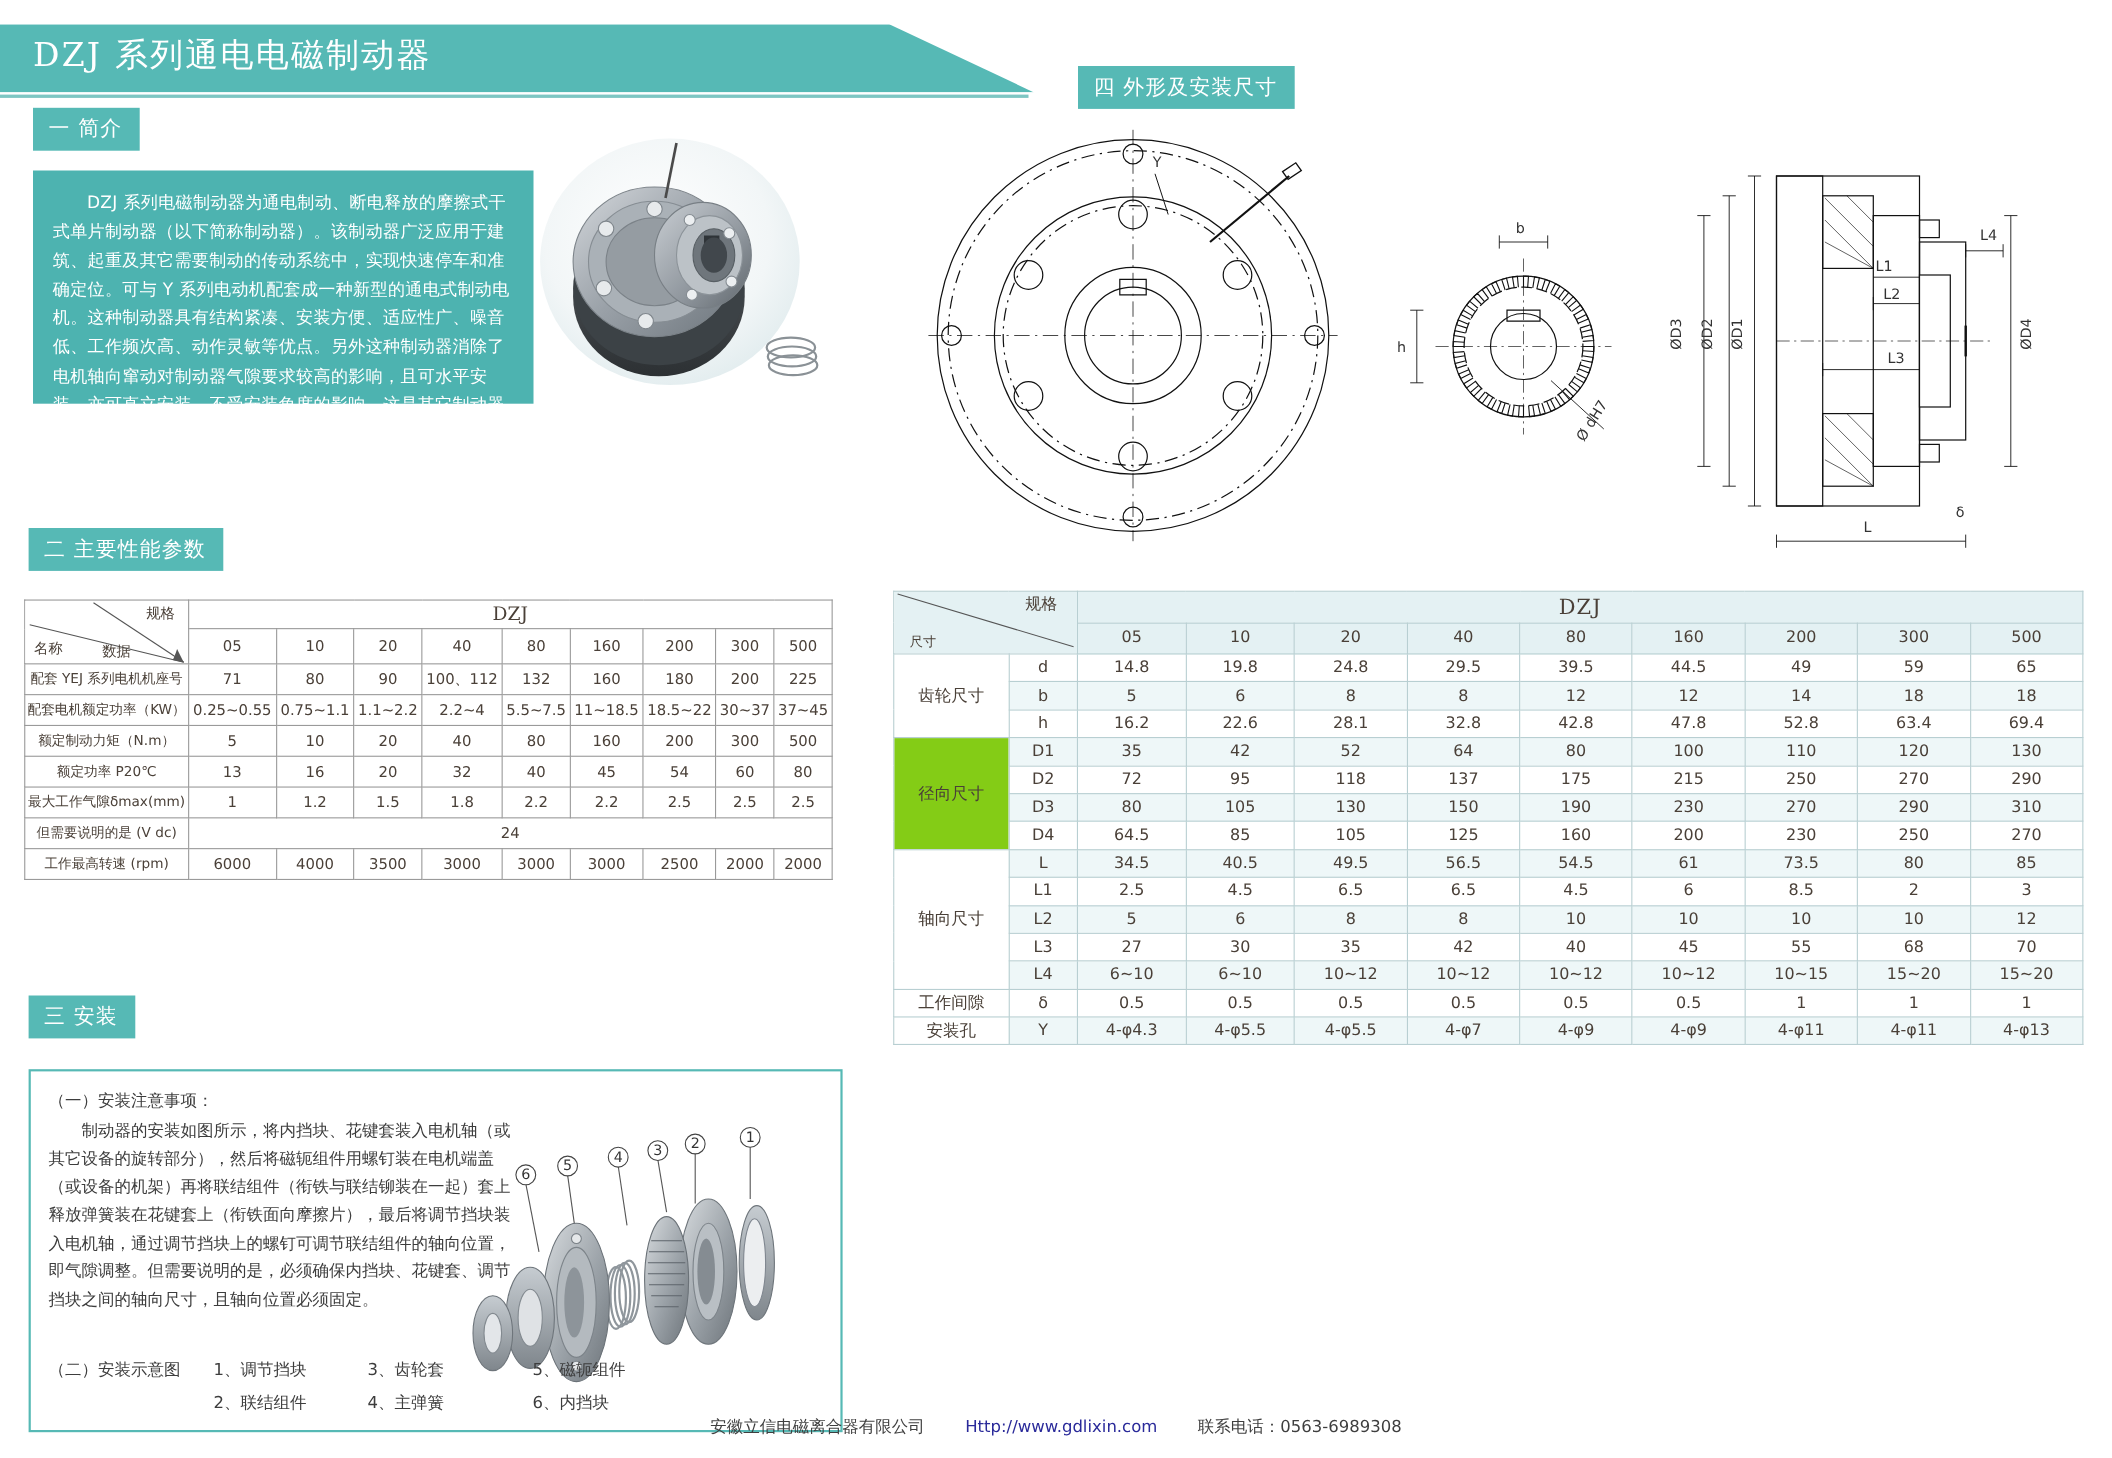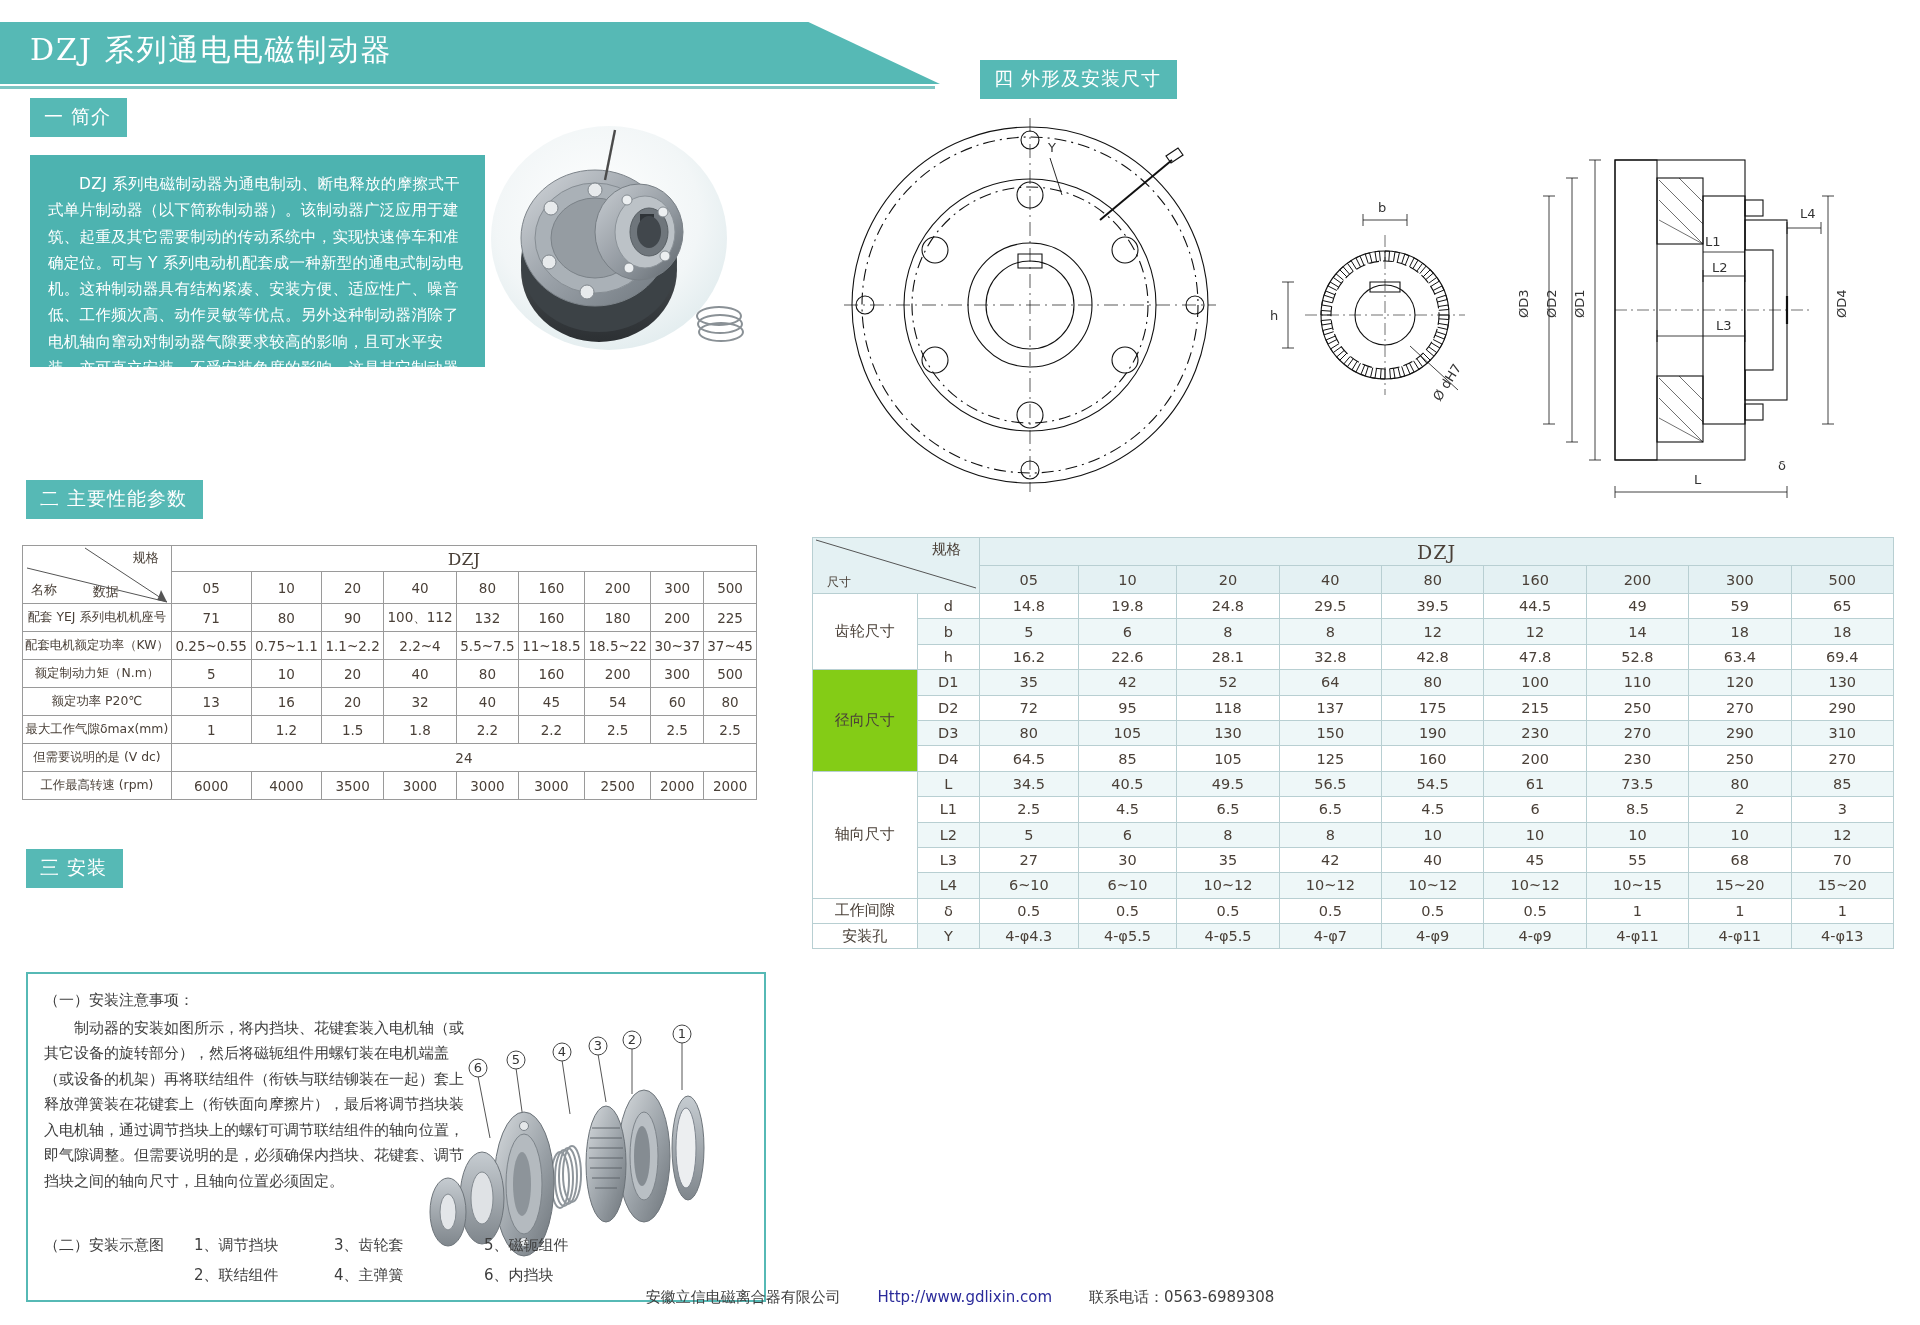--- a/index.html
+++ b/index.html
@@ -288,21 +288,21 @@
           <td>3000</td>
           <td>3000</td>
           <td>3000</td>
           <td>2500</td>
           <td>2000</td>
           <td>2000</td>
         </tr>
       </tbody>
   </table>
 
-  <div class="chip" style="left:26px; top:849px;text-align:center;">三 安装</div>
+  <div class="chip" style="left:26px; top:905px;text-align:center;">三 安装</div>
 
   <div class="install-box" style="top:940px; height:330px;">
     <div class="h">（一）安装注意事项：</div>
     <p class="body">制动器的安装如图所示，将内挡块、花键套装入电机轴（或其它设备的旋转部分），然后将磁轭组件用螺钉装在电机端盖（或设备的机架）再将联结组件（衔铁与联结铆装在一起）套上释放弹簧装在花键套上（衔铁面向摩擦片），最后将调节挡块装入电机轴，通过调节挡块上的螺钉可调节联结组件的轴向位置，即气隙调整。但需要说明的是，必须确保内挡块、花键套、调节挡块之间的轴向尺寸，且轴向位置必须固定。</p>
 
     <svg class="install-art" viewBox="0 0 340 330">
       <defs>
         <linearGradient id="pg" x1="0" y1="0" x2="1" y2="1">
           <stop offset="0%" stop-color="#d8dcdf"></stop>
             <stop offset="55%" stop-color="#9ba2a8"></stop>

